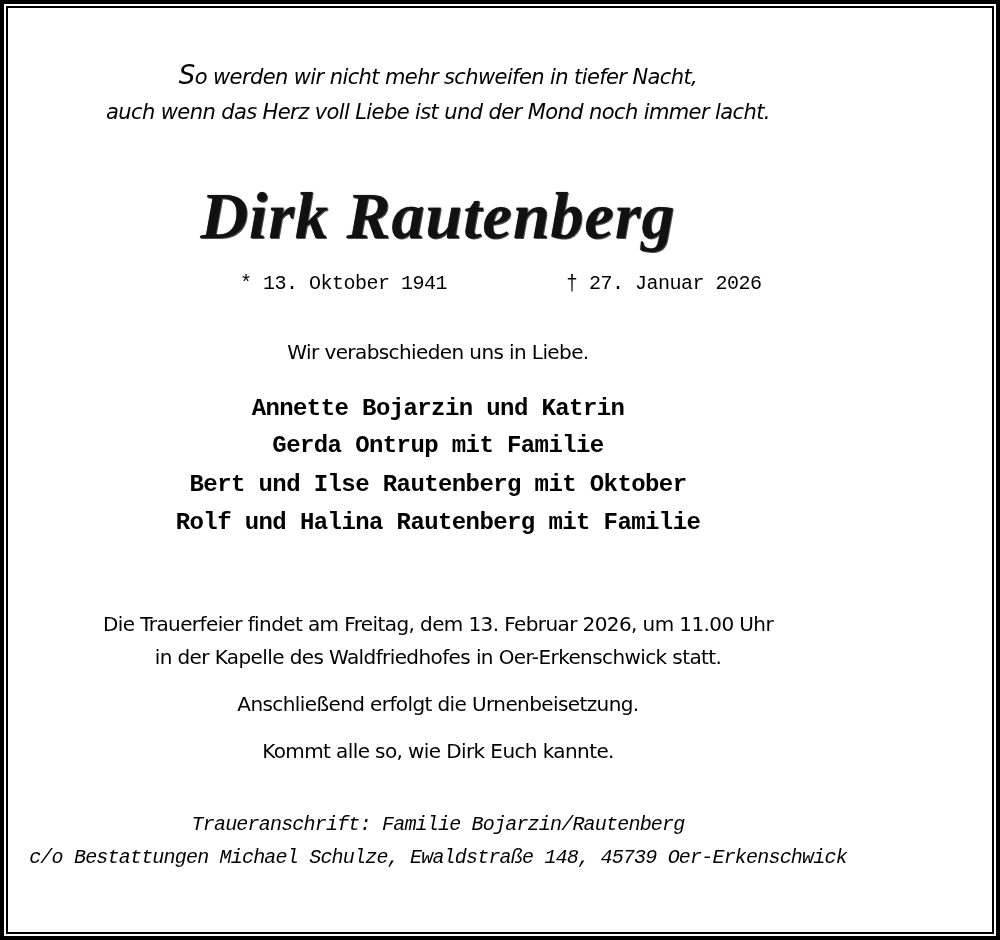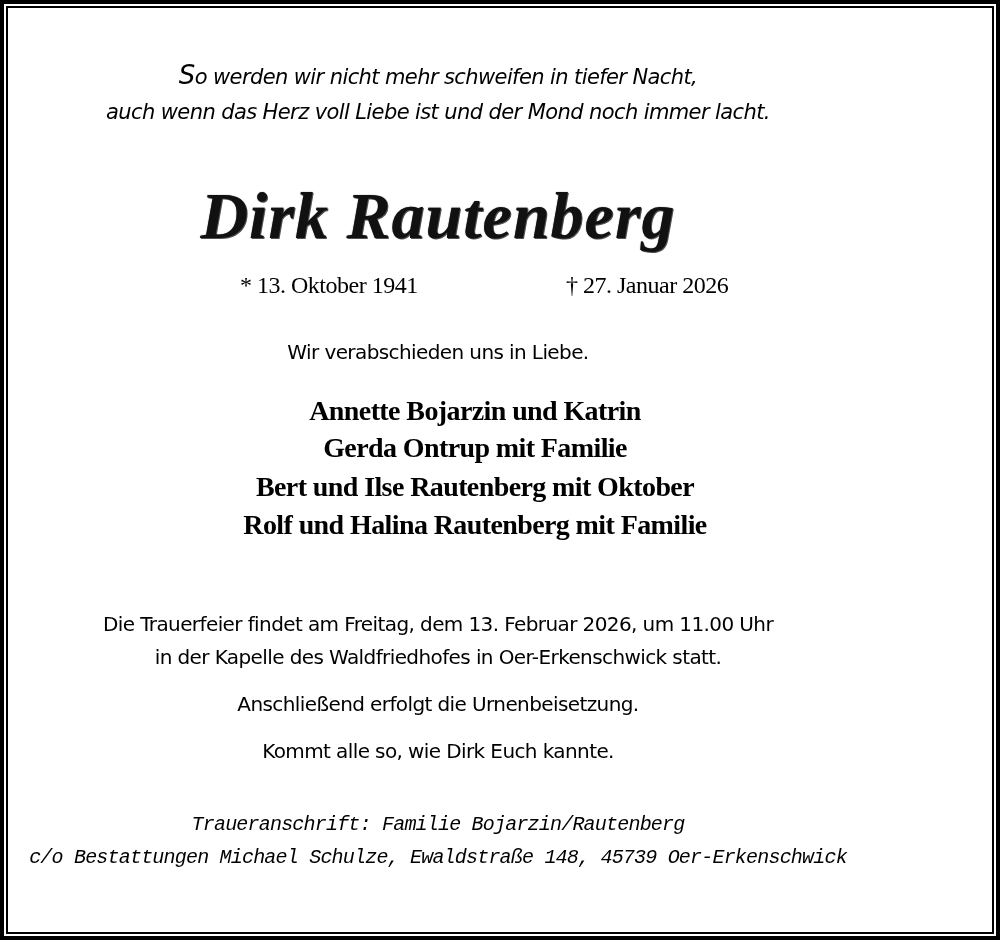--- a/index.html
+++ b/index.html
@@ -16,25 +16,25 @@
       position: absolute; left: 0; width: 876px; text-align: center;
       color: #000; white-space: nowrap;
     }
     .verse { font-family: "DejaVu Sans", sans-serif; font-style: italic; font-size: 21px; font-weight: normal; letter-spacing: -0.6px; }
     .verse .cap { font-size: 26px; }
     .name {
       font-family: Liberation Serif, serif; font-style: italic; font-weight: bold;
       font-size: 66px; letter-spacing: 1px;
       color: #111; text-shadow: 0 0 1px #444, 1px 1px 0 #555;
     }
-    .dates { font-family: Liberation Serif, serif; font-size: 24px; letter-spacing: -0.5px; }
+    .dates { font-family: Liberation Mono, monospace; font-size: 20px; letter-spacing: -0.5px; }
     .date-birth { position: absolute; left: 240px; top: 272px; }
     .date-death { position: absolute; left: 566px; top: 272px; }
     .body-text { font-family: "DejaVu Sans", sans-serif; font-size: 20px; letter-spacing: -0.6px; }
-    .mourner { font-family: Liberation Serif, serif; font-weight: bold; font-size: 28px; letter-spacing: -0.6px; margin-left: 37px; }
+    .mourner { font-family: Liberation Mono, monospace; font-weight: bold; font-size: 24px; letter-spacing: -0.6px; }
     .address { font-family: Liberation Mono, monospace; font-style: italic; font-size: 20px; letter-spacing: -0.8px; }
   </style>
 </head>
 <body>
 
 <div class="frame-outer"></div>
 <div class="frame-inner"></div>
 
 <div class="line verse" style="top:60px;"><span class="cap">S</span><span>o werden wir nicht mehr schweifen in tiefer Nacht,</span></div>
 <div class="line verse" style="top:100px;">auch wenn das Herz voll Liebe ist und der Mond noch immer lacht.</div>

